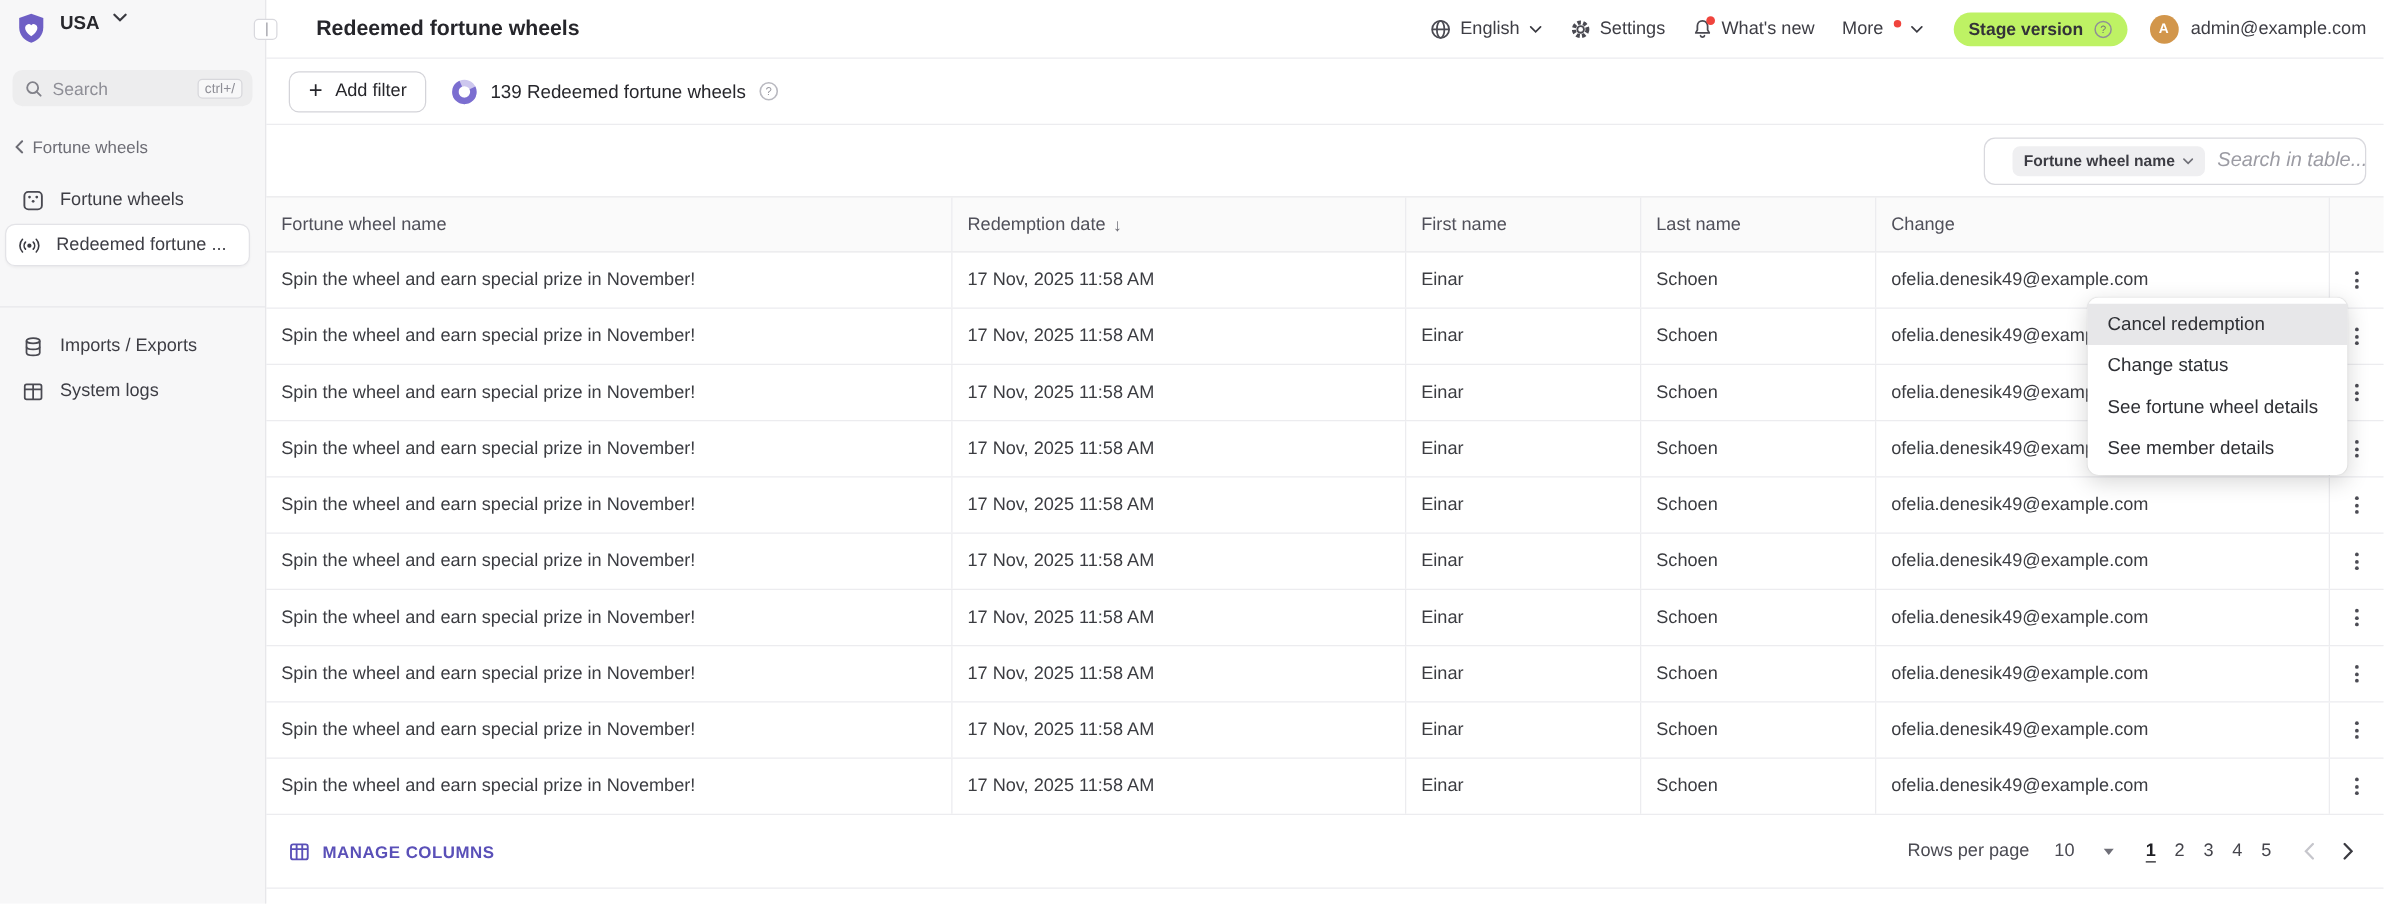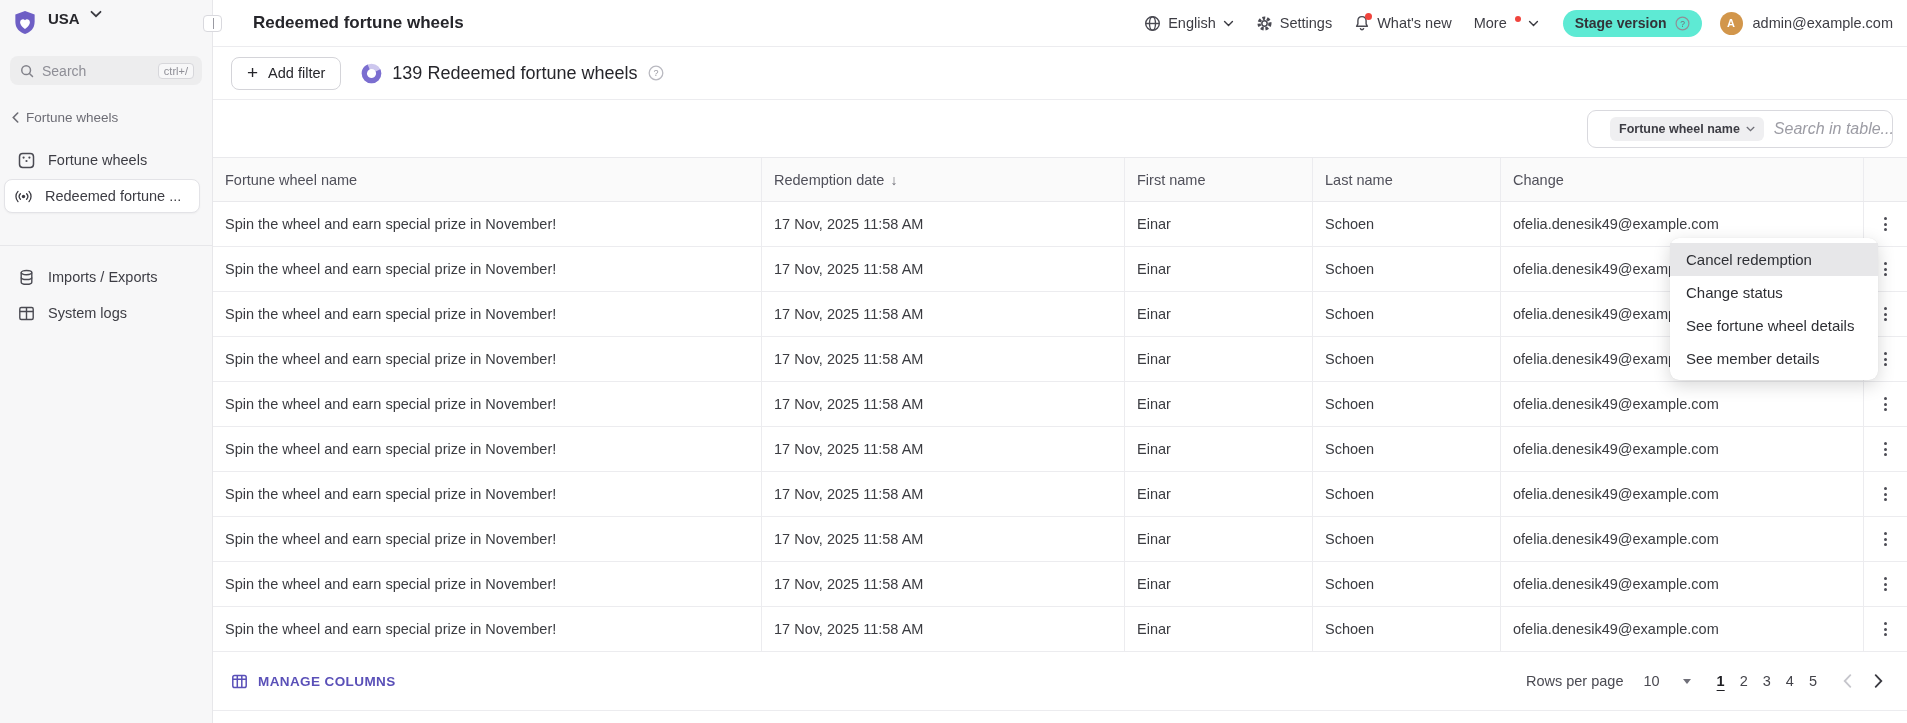--- a/index.html
+++ b/index.html
@@ -37,35 +37,35 @@
   .collapse-btn i { width:6px; border-right:1px solid #9a9aa2; margin:2px 0 2px 4px; display:block; }
   .page-title { font-size:17px; font-weight:700; color:#26262b; margin-left:22px; }
   .topbar-right { margin-left:auto; display:flex; align-items:center; gap:10px; }
   .tb-item { display:flex; align-items:center; gap:7px; font-size:14.5px;
     color:#3d3d44; cursor:pointer; padding:0 6px; position:relative; }
   .bell-wrap { position:relative; display:flex; }
   .red-dot { position:absolute; width:7px; height:7px; background:#f0443d;
     border-radius:50%; top:-2px; right:-2px; }
   .more-dot { width:6px; height:6px; background:#f0443d; border-radius:50%;
     display:inline-block; margin:-8px 0 0 1px; }
-  .stage-pill { display:flex; align-items:center; gap:8px; background:#5eead4;
+  .stage-pill { display:flex; align-items:center; gap:8px; background:#bef264;
     border-radius:14px; height:27px; padding:0 12px; margin-left:8px; cursor:default; }
   .stage-pill .t { font-size:14px; font-weight:700; color:#333338; }
   .avatar { width:23px; height:23px; border-radius:50%; background:#d2964b; color:#fff;
     font-size:11px; font-weight:700; display:flex; align-items:center; justify-content:center; margin-left:8px; }
   .user-email { font-size:14.5px; color:#3d3d44; }
 
   .toolbar { height:53px; border-bottom:1px solid #ececef; display:flex;
     align-items:center; padding:0 18px; gap:20px; }
   .btn-outline { display:flex; align-items:center; gap:10px; height:33px;
     border:1px solid #d4d4d9; border-radius:8px; background:#fff; padding:0 15px;
     font-size:14.5px; font-weight:500; color:#26262b; cursor:pointer; }
   .btn-outline .plus { font-size:19px; font-weight:400; line-height:1; margin-top:-2px; }
   .count-wrap { display:flex; align-items:center; gap:10px; }
-  .count-label { font-size:18px; font-weight:500; color:#26262b; }
+  .count-label { font-size:15px; font-weight:500; color:#26262b; }
 
   .search-row { height:57px; display:flex; align-items:center; justify-content:flex-end;
     padding-right:14px; }
   .table-search { width:306px; height:38px; border:1px solid #d9d9de; border-radius:9px;
     display:flex; align-items:center; padding:0 10px 0 12px; background:#fff; cursor:text; }
   .filter-chip { display:flex; align-items:center; gap:6px; background:#efeff1;
     border-radius:6px; height:24px; padding:0 9px; margin-left:10px; cursor:pointer; }
   .filter-chip .t { font-size:12.5px; font-weight:700; color:#3d3d44; white-space:nowrap; }
   .table-search .ph { font-size:16px; color:#9c9ca4; margin-left:10px; white-space:nowrap;font-style:italic; }
 

